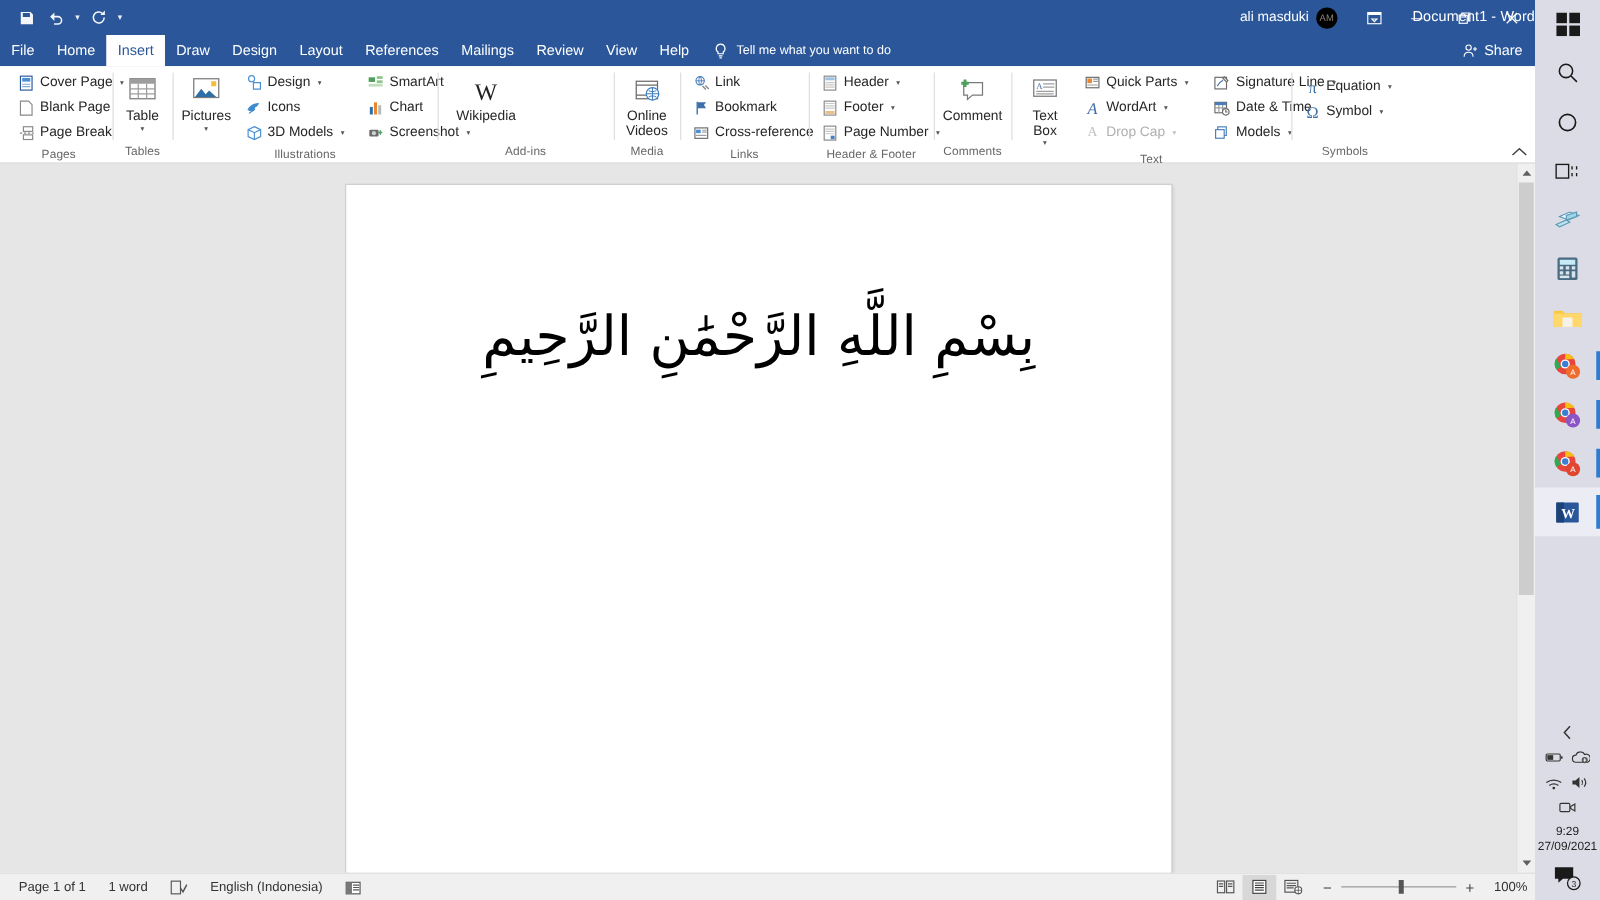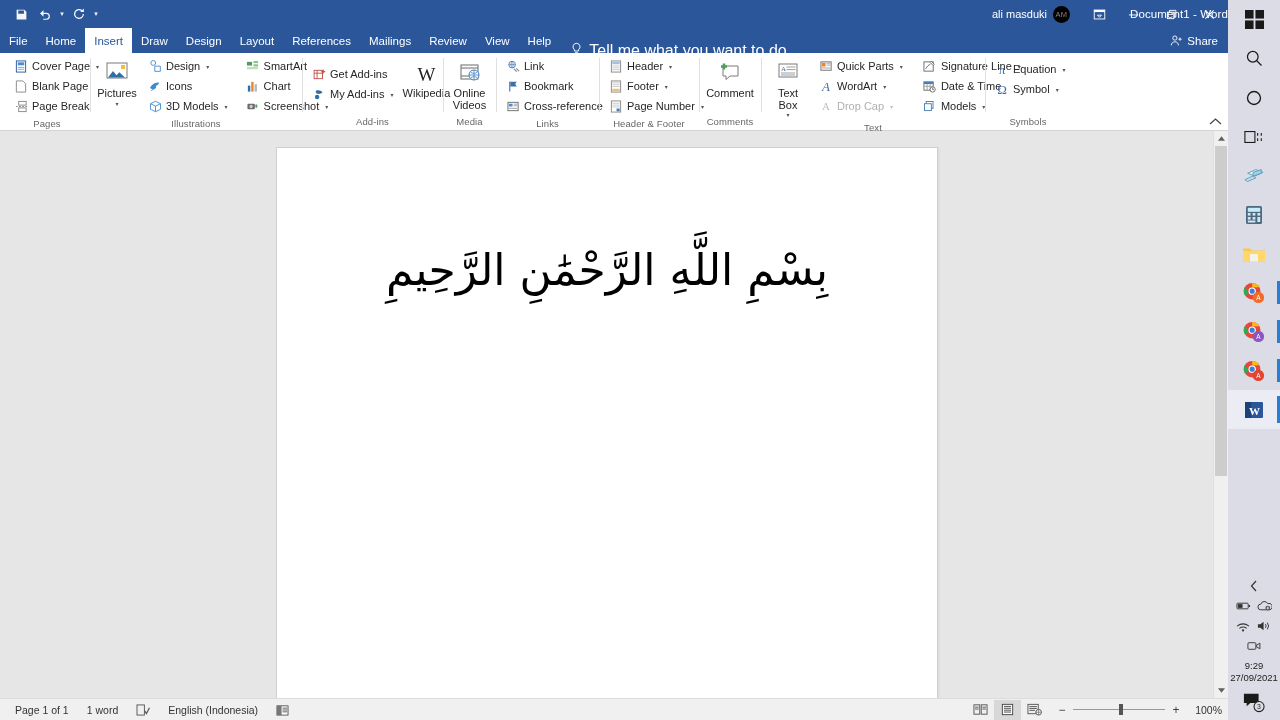--- a/index.html
+++ b/index.html
@@ -44,21 +44,21 @@
   
   .tabsrow {
     height:25px; background:#2b579a; display:flex; align-items:stretch;
     position:relative;
   }
   .tab {
     padding:0 9px; display:flex; align-items:center; color:#fff; font-size:11.5px;
     height:25px; white-space:nowrap;
   }
   .tab.active { background:#ffffff; color:#2b579a; }
-  .tellme { display:flex; gap:6px; margin-left:10px; color:#fff; font-size:16px;margin-top:14px; }
+  .tellme { display:flex; align-items:center; gap:6px; margin-left:10px; color:#fff; font-size:10px; }
   .share {
     margin-left:auto; margin-right:10px; display:flex; align-items:center; gap:4px;
     color:#fff; font-size:11.5px;
   }
 
   
   .ribbon {
     height:78px; background:#fff; border-bottom:1px solid #d4d4d4;
     display:flex; align-items:stretch; position:relative; padding-left:4px;
   }
@@ -273,20 +273,36 @@
                     <rect x="4" y="8.5" width="8" height="4" fill="#fff" stroke="#888"></rect>
                   </svg>
                 </span>
             <span>Page Break</span>
           </div>
         </div>
           </div>
         <div class="rg-label">Pages</div>
       </div>
 
+      <div class="rgroup" style="width:48px">
+        <div class="rg-body" style="justify-content:center;width:100%">
+          <div class="bigbtn">
+            <span class="bic">
+              <svg width="26" height="24" viewBox="0 0 26 24">
+                  <rect x="3" y="2" width="20" height="16" fill="#fff" stroke="#7a7a7a"></rect>
+                  <rect x="3" y="2" width="20" height="4" fill="#9e9e9e"></rect>
+                  <path stroke="#9e9e9e" d="M3 10h20M3 14h20M9.6 6v12M16.3 6v12"></path>
+                </svg>
+            </span>
+            <span class="blabel">Table</span>
+            <span class="bcaret">▾</span>
+          </div>
+        </div>
+        <div class="rg-label">Tables</div>
+      </div>
 
       <div class="rgroup" style="width:212px">
         <div class="rg-body">
           <div class="bigbtn" style="margin-right:2px">
             <span class="bic">
               <svg width="26" height="24" viewBox="0 0 26 24">
                   <rect x="3" y="2" width="20" height="15" fill="#fff" stroke="#7a7a7a"></rect>
                   <rect x="17" y="4" width="4" height="4" fill="#f5bc3c"></rect>
                   <path d="M4 16.5l5-6.5 3.5 4.3 2.8-3 5.7 5.2z" fill="#2f6fa8"></path>
                 </svg>
@@ -358,42 +374,20 @@
               <span>Screenshot</span>
               <span class="caret">▾</span>
             </div>
           </div>
         </div>
         <div class="rg-label">Illustrations</div>
       </div>
 
       <div class="rgroup" style="width:141px">
         <div class="rg-body">
-          <div class="col" style="padding-top:8px">
-            <div class="sbtn">
-              <span class="ic">
-                  <svg width="13" height="13" viewBox="0 0 14 14">
-                    <rect x="1.2" y="2.5" width="9" height="9" fill="none" stroke="#c0504d"></rect>
-                    <path stroke="#c0504d" d="M1.2 5.6h9M4.4 2.5v9"></path>
-                    <path stroke="#c0504d" stroke-width="1.3" d="M11 2v4M9 4h4"></path>
-                  </svg>
-                </span>
-              <span>Get Add-ins</span>
-            </div>
-            <div class="sbtn">
-              <span class="ic">
-                  <svg width="13" height="13" viewBox="0 0 14 14">
-                    <path d="M4 2.5c2.6-.6 5 .4 6.3 2.2-1.5 1.6-3.9 2.2-6.1 1.3C2.6 5.3 2.4 3.4 4 2.5z" fill="#2f6fa8"></path>
-                    <circle cx="4.4" cy="9.6" r="2.4" fill="#2f6fa8"></circle>
-                  </svg>
-                </span>
-              <span>My Add-ins</span>
-              <span class="caret">▾</span>
-            </div>
-          </div>
           <div class="bigbtn" style="margin-left:4px">
             <span class="bic" style="font-family:'Liberation Serif',serif;font-size:19px;color:#222;line-height:20px;">W</span>
             <span class="blabel">Wikipedia</span>
           </div>
         </div>
         <div class="rg-label">Add-ins</div>
       </div>
 
       <div class="rgroup" style="width:53px">
         <div class="rg-body" style="justify-content:center;width:100%">

